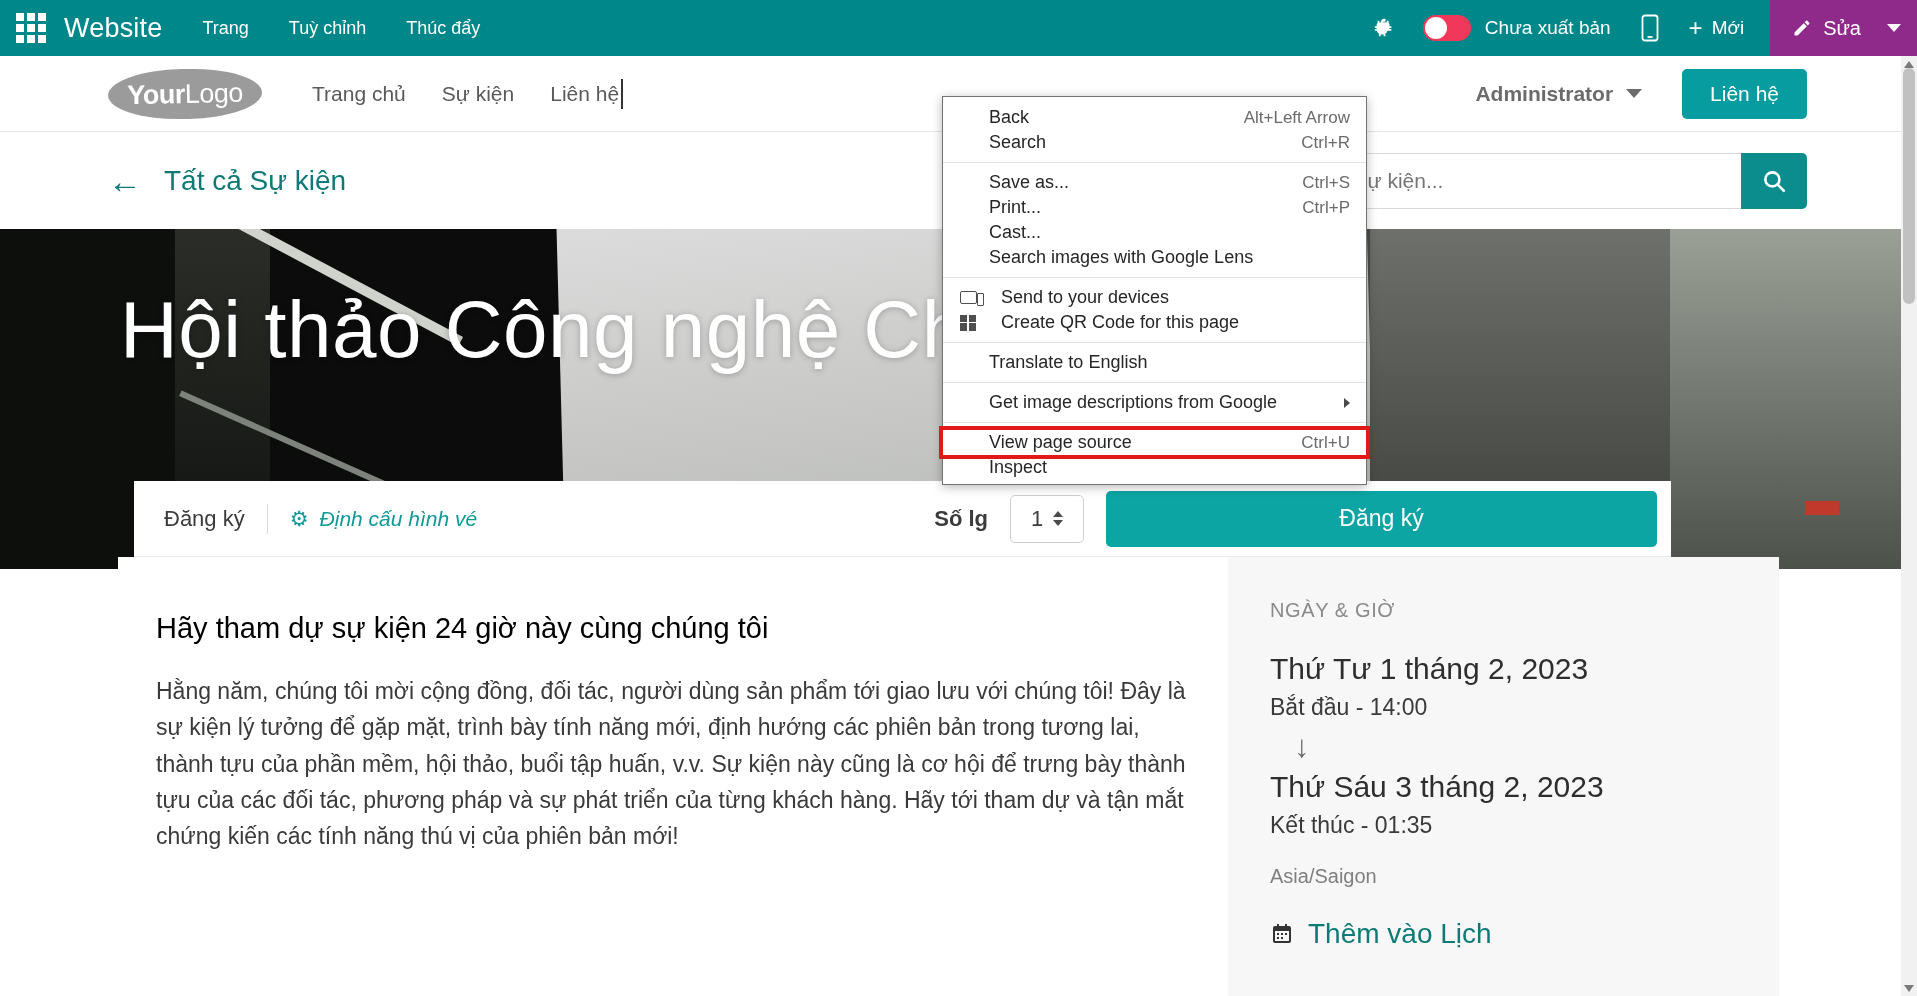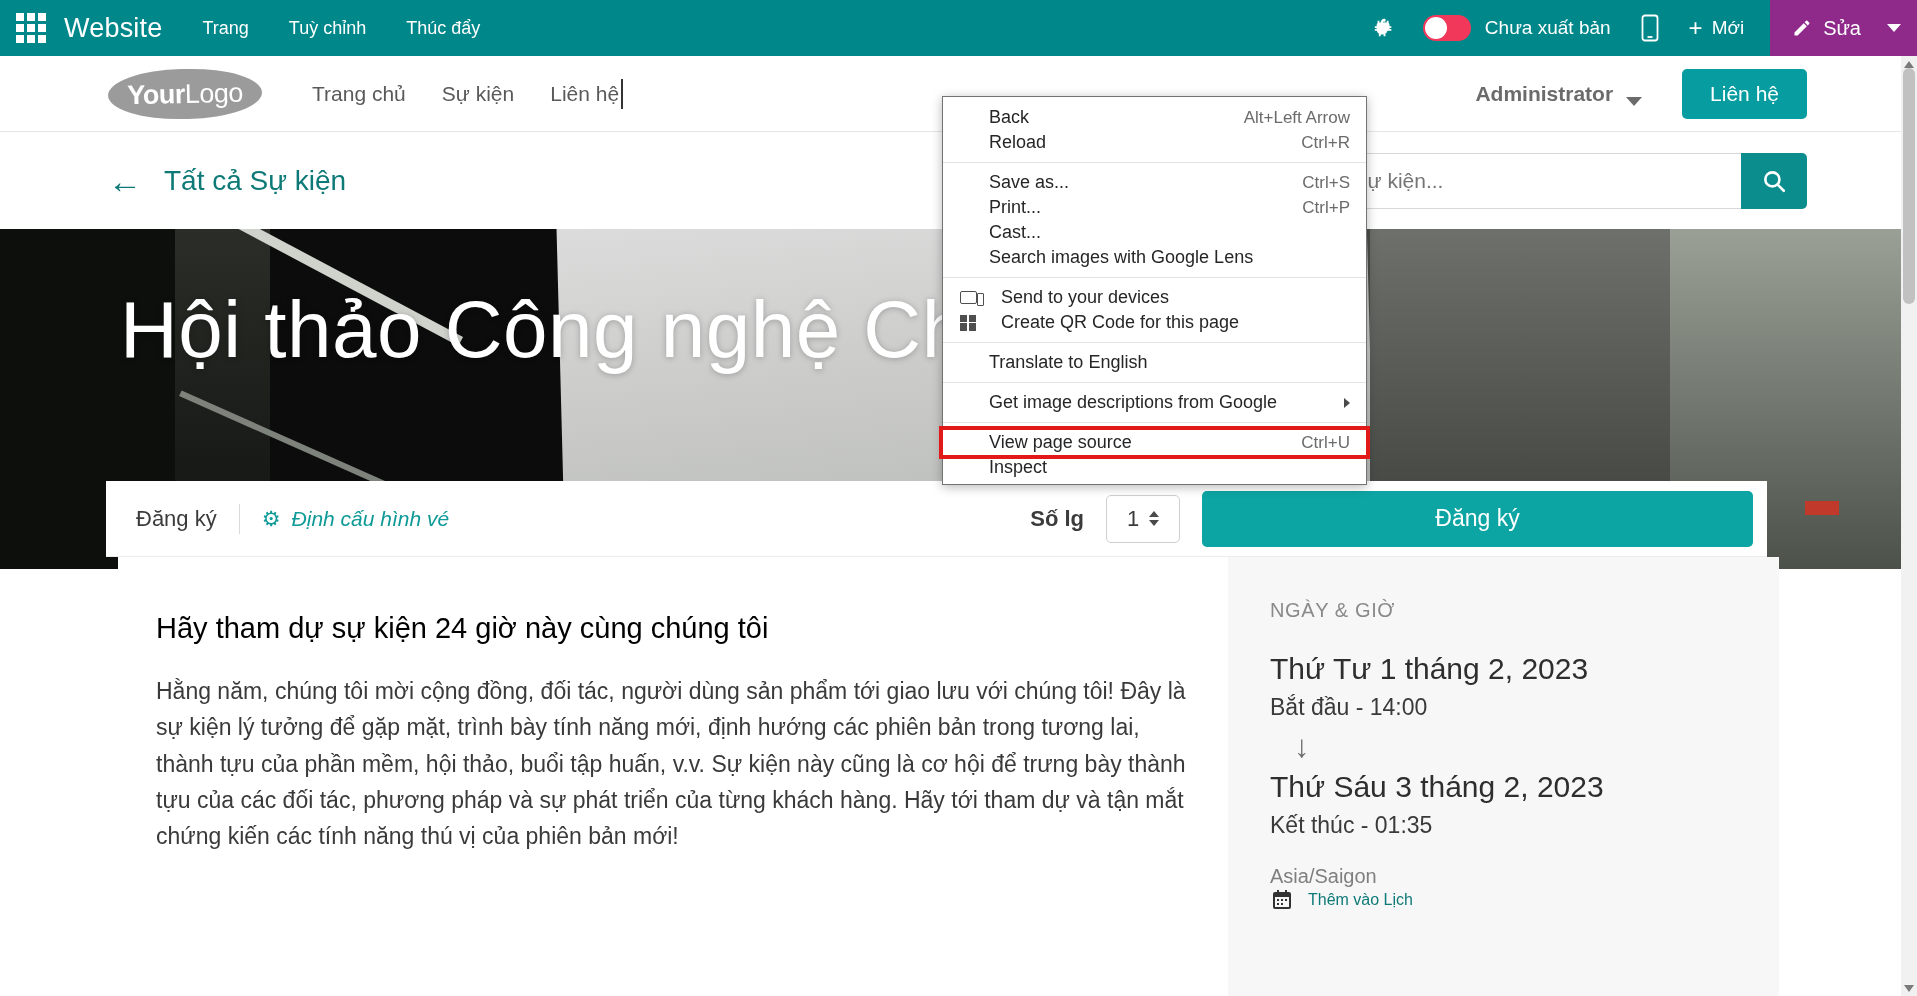--- a/index.html
+++ b/index.html
@@ -79,21 +79,21 @@
   .logo-text b { font-weight: 700; }
   .logo-text i { font-style: normal; font-weight: 300; }
   .site-nav { display:flex; align-items:center; gap: 36px; margin-left: 50px; font-size: 21px; color:#5a5a5a; }
   .site-nav span { cursor:pointer; white-space:nowrap; }
   .site-nav .caret-marker { position: relative; }
   .site-nav .caret-marker::after {
     content:""; position:absolute; right:-4px; top:-3px;
     width: 2px; height: 30px; background: #333;
   }
   .site-header-right { margin-left:auto; display:flex; align-items:center; gap: 40px; margin-right: 110px; }
-  .admin-drop { display:flex; align-items:flex-end; gap: 13px; font-size: 21px; font-weight: 700; color:#6b6b6b; cursor:pointer; }
+  .admin-drop { display:flex; align-items:center; gap: 13px; font-size: 21px; font-weight: 700; color:#6b6b6b; cursor:pointer; }
   .caret-grey { width:0;height:0;border-left:8px solid transparent;border-right:8px solid transparent;border-top:9px solid #6b6b6b; }
   .contact-btn {
     background:#069ca0; color:#fff; font-size: 21px;
     padding: 13px 28px; border-radius: 5px; cursor:pointer; white-space:nowrap;
   }
 
   
   .sub-bar {
     position: absolute; top: 133px; left: 0;
     width: 1917px; height: 96px;
@@ -145,22 +145,22 @@
   .hero-bg .streak2 { position:absolute; left: 170px; top: 210px; width: 240px; height: 6px; background:#7d837b; transform: rotate(24deg); }
   .hero-title {
     position:absolute; left: 120px; top: 55px;
     font-size: 80px; font-weight: 300; color:#ffffff;
     white-space: nowrap; letter-spacing:.5px;
     text-shadow: 0 1px 6px rgba(0,0,0,.25);
   }
 
   
   .reg-card {
-    position:absolute; top: 481px; left: 106px;
-    width: 1661px; height: 76px;
+    position:absolute; top: 481px; left: 134px;
+    width: 1537px; height: 76px;
     background: #ffffff;
     display:flex; align-items:center;
     border-bottom: 1px solid #ececec;
   }
   .reg-left { display:flex; align-items:center; gap: 0; margin-left: 30px; }
   .reg-title { font-size: 22px; color:#3b3b3b; }
   .reg-div { width:1px; height: 30px; background:#d9d9d9; margin: 0 22px; }
   .reg-config { display:flex; align-items:center; gap:11px; color:#0f9a98; font-size: 21px; font-style: italic; cursor:pointer; white-space:nowrap; }
   .gear-icon { font-size: 21px; font-style:normal; }
   .reg-right { margin-left:auto; display:flex; align-items:center; gap: 22px; margin-right: 14px; }
@@ -188,21 +188,21 @@
   }
   .content-main { width: 1110px; padding: 55px 40px 0 38px; }
   .content-h { font-size: 29px; color:#000000; font-weight: 400; margin-bottom: 28px; }
   .content-p { font-size: 23px; line-height: 1.58; color:#3a3a3a; }
   .content-side { flex:1; background:#f7f7f7; padding: 42px 0 0 42px; }
   .side-label { font-size: 20px; color:#8a8a8a; letter-spacing:.6px; margin-bottom: 30px; }
   .side-date { font-size: 30px; color:#2e2e2e; margin-bottom: 8px; }
   .side-sub { font-size: 23px; color:#3a3a3a; }
   .down-arrow { font-size: 31px; color:#6d6d6d; margin: 10px 0 8px 24px; line-height:1; }
   .side-tz { font-size: 20px; color:#7f7f7f; margin-top: 26px; }
-  .side-cal { display:flex; align-items:center; gap: 14px; color:#0d7a77; font-size: 16px; cursor:pointer; }
+  .side-cal { display:flex; align-items:center; gap: 14px; margin-top: 30px; color:#0d7a77; font-size: 28px; cursor:pointer; }
 
   
   .ctx-menu {
     position:absolute; top: 96px; left: 942px;
     width: 425px;
     background:#ffffff;
     box-shadow: 0 2px 10px rgba(0,0,0,.28);
     border: 1px solid #737373;
     padding: 8px 0 4px;
     font-size: 18px; color:#262626;
@@ -407,21 +407,21 @@
   </div>
 </div>
 
 <div class="ctx-menu">
   <div class="ctx-rows" id="ctx-rows">
       <div class="ctx-item ctx-row-tall noicon">
         <span class="lbl">Back</span>
         <span class="sc">Alt+Left Arrow</span>
       </div>
       <div class="ctx-item ctx-row-tall noicon">
-        <span class="lbl">Reload</span>
+        <span class="lbl">Search</span>
         <span class="sc">Ctrl+R</span>
       </div>
       <div class="ctx-sep"></div>
       <div class="ctx-item ctx-row-tall noicon">
         <span class="lbl">Save as...</span>
         <span class="sc">Ctrl+S</span>
       </div>
       <div class="ctx-item ctx-row-tall noicon">
         <span class="lbl">Print...</span>
         <span class="sc">Ctrl+P</span>

